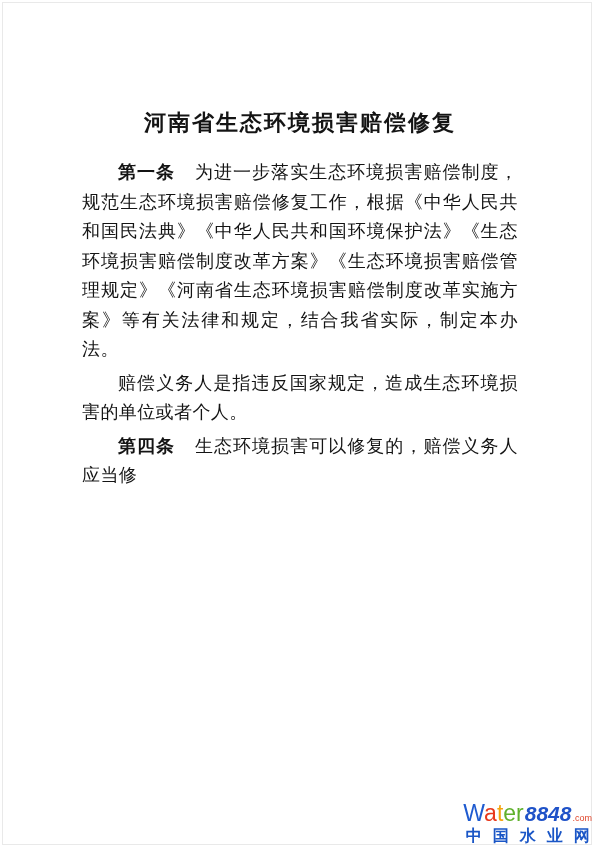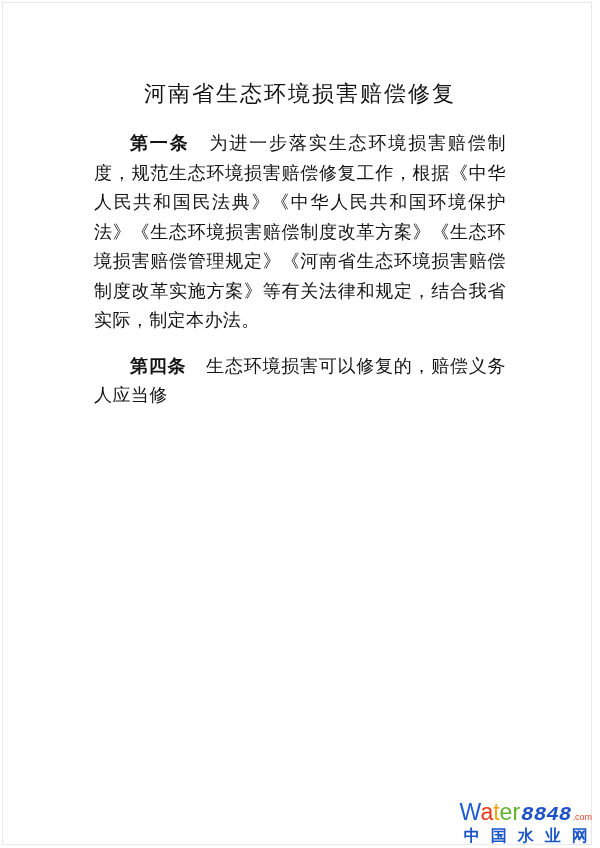--- a/index.html
+++ b/index.html
@@ -25,40 +25,40 @@
     border: 1px solid #e9e9e9;
     pointer-events: none;
   }
   .content {
     position: absolute;
     left: 78px;
     right: 78px;
     top: 0;
   }
   .doc-title {
-    margin-top: 76px;
+    margin-top: 105px;
     text-align: center;
     font-size: 22px;
-    font-weight: normal;
+    font-weight: bold;
     line-height: 35px;
     letter-spacing: 2px;
   }
   .chapter-heading {
     margin-top: 22px;
     text-align: center;
     font-size: 19px;
     font-weight: bold;
     line-height: 26px;
     letter-spacing: 1px;
   }
   .doc-body {
     margin-top: 18px;
   }
   .doc-body p {
-    margin: 16px;
+    margin: 4px;
     font-size: 18px;
     line-height: 29.5px;
     text-align: justify;
     text-indent: 2em;
     letter-spacing: 0.4px;
   }
   .para-lead {
     font-weight: bold;
     margin-right: 1.1em;
   }
@@ -74,21 +74,21 @@
   .wm-row1 {
     white-space: nowrap;
     display: block;
   }
   .wm-word {
     font-size: 23px;
     font-weight: normal;
     letter-spacing: 0;
   }
   .wm-number {
-    font-family: Liberation Mono, monospace;
+    font-family: Liberation Sans, sans-serif;
     font-style: italic;
     font-size: 21px;
     font-weight: bold;
     margin-left: 1px;
   }
   .wm-suffix {
     font-size: 9px;
     font-weight: normal;
     vertical-align: baseline;
     margin-left: 1px;
@@ -114,20 +114,21 @@
     <div class="doc-title">
       <div>河南省生态环境损害赔偿修复</div>
     </div>
 
 
     <div class="doc-body">
       <p><span class="para-lead">第一条</span><span>为进一步落实生态环境损害赔偿制度，规范生态环境损害赔偿修复工作，根据《中华人民共和国民法典》《中华人民共和国环境保护法》《生态环境损害赔偿制度改革方案》《生态环境损害赔偿管理规定》《河南省生态环境损害赔偿制度改革实施方案》等有关法律和规定，结合我省实际，制定本办法。</span></p>
 
 
 
+      <p><span>赔偿义务人是指违反国家规定，造成生态环境损害的单位或者个人。</span></p>
 
 
       <p><span class="para-lead">第四条</span><span>生态环境损害可以修复的，赔偿义务人应当修</span></p>
     </div>
 
   </div>
 
   <div class="watermark">
     <span class="wm-row1">
       <span class="wm-word"><span style="color: rgb(31, 91, 208);">W</span><span style="color: rgb(232, 57, 29);">a</span><span style="color: rgb(245, 165, 15);">t</span><span style="color: rgb(95, 177, 44);">e</span><span style="color: rgb(95, 177, 44);">r</span></span><span class="wm-number" style="color: rgb(31, 82, 200);">8848</span><span class="wm-suffix" style="color: rgb(224, 69, 42);">.com</span>

